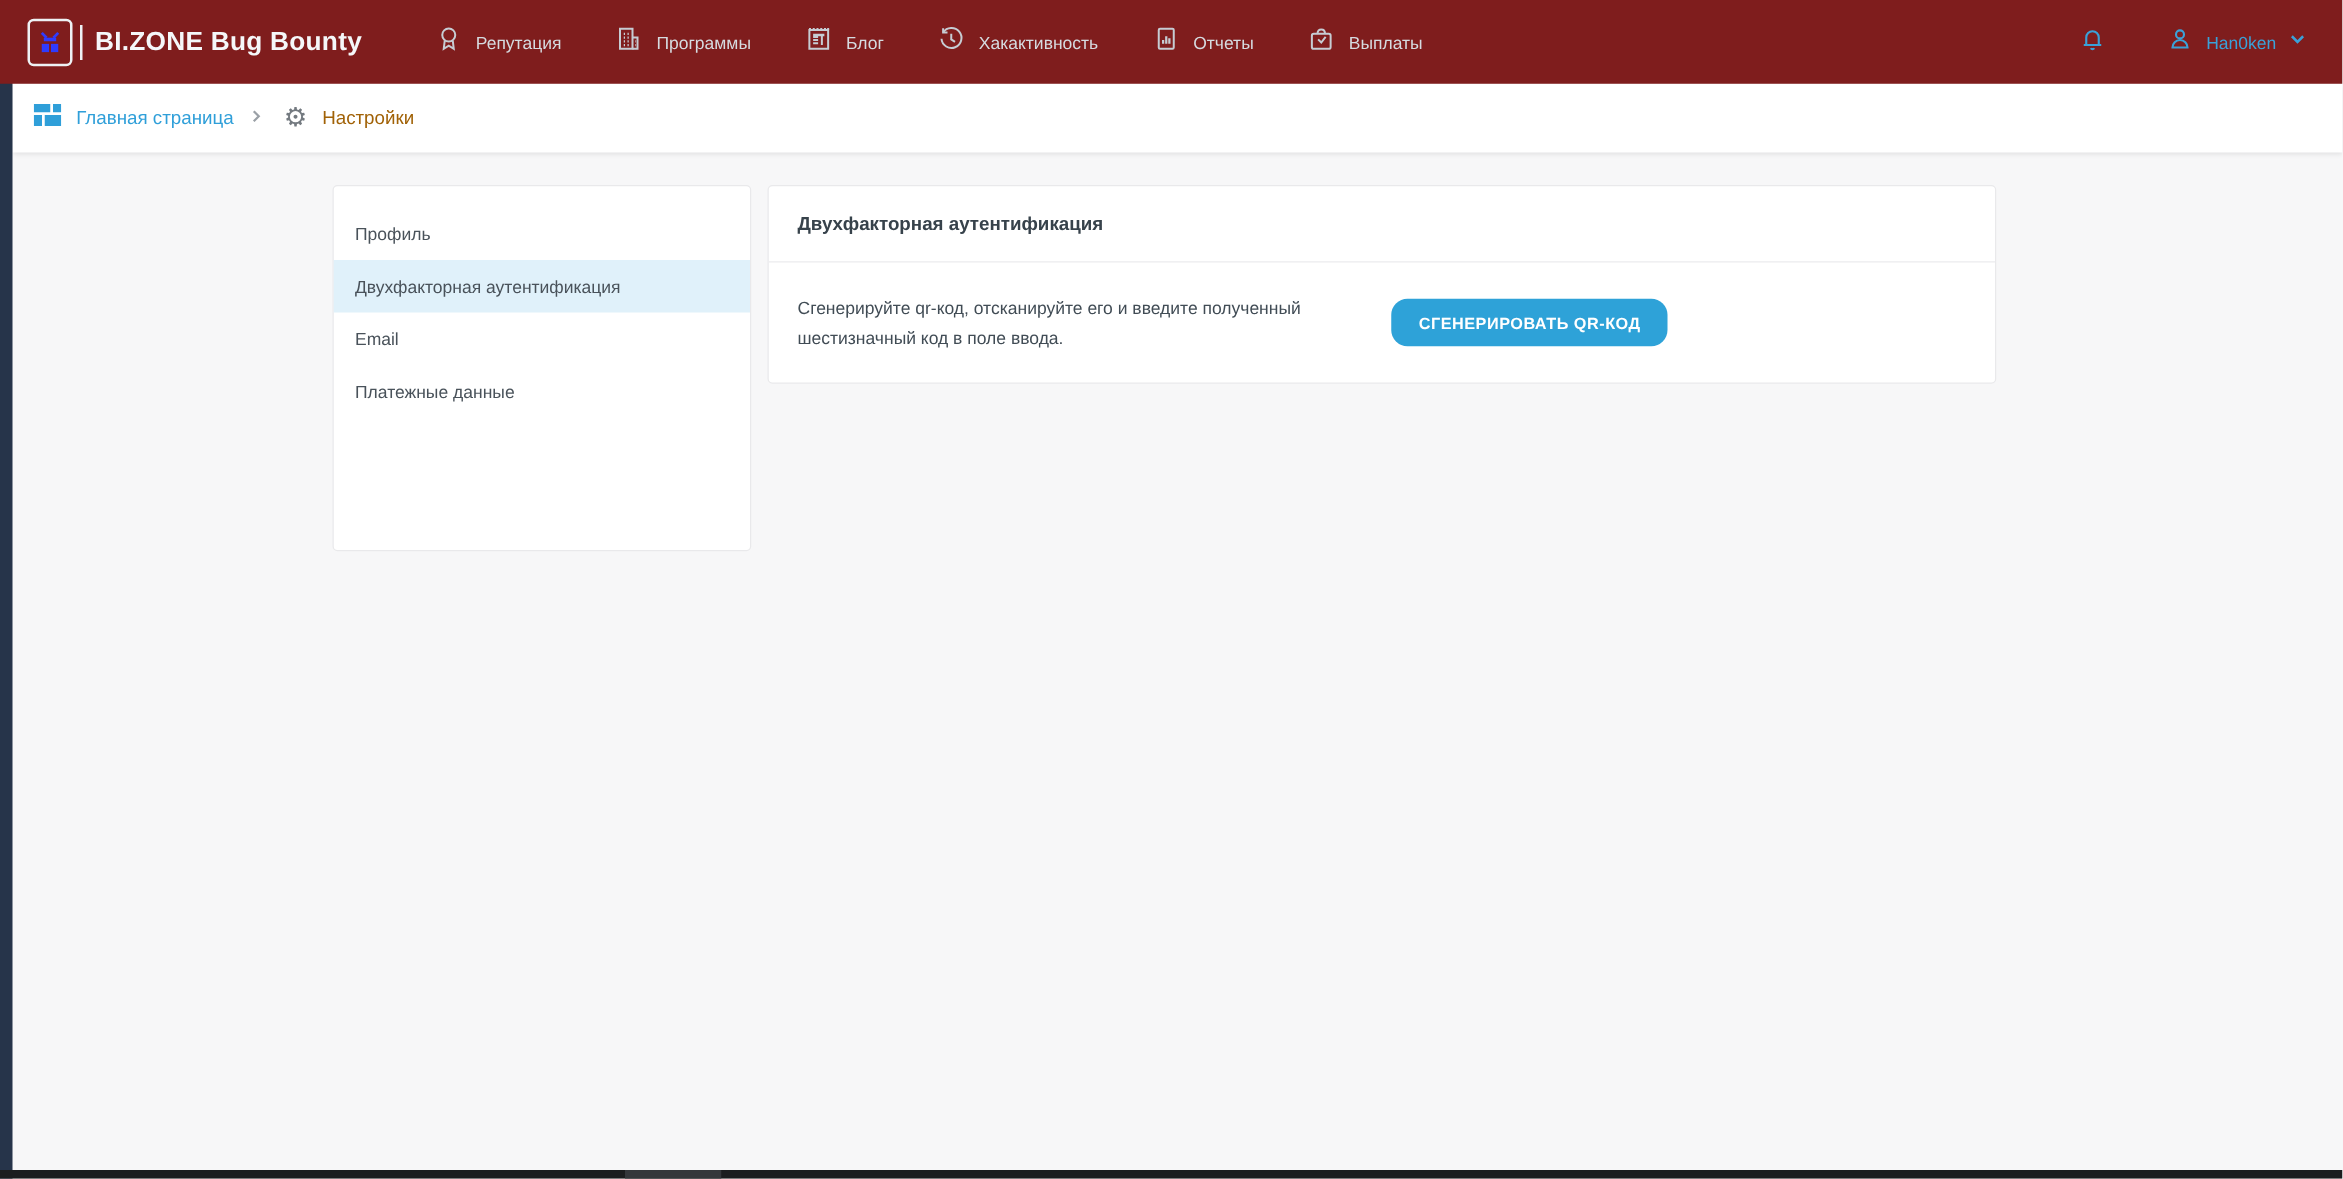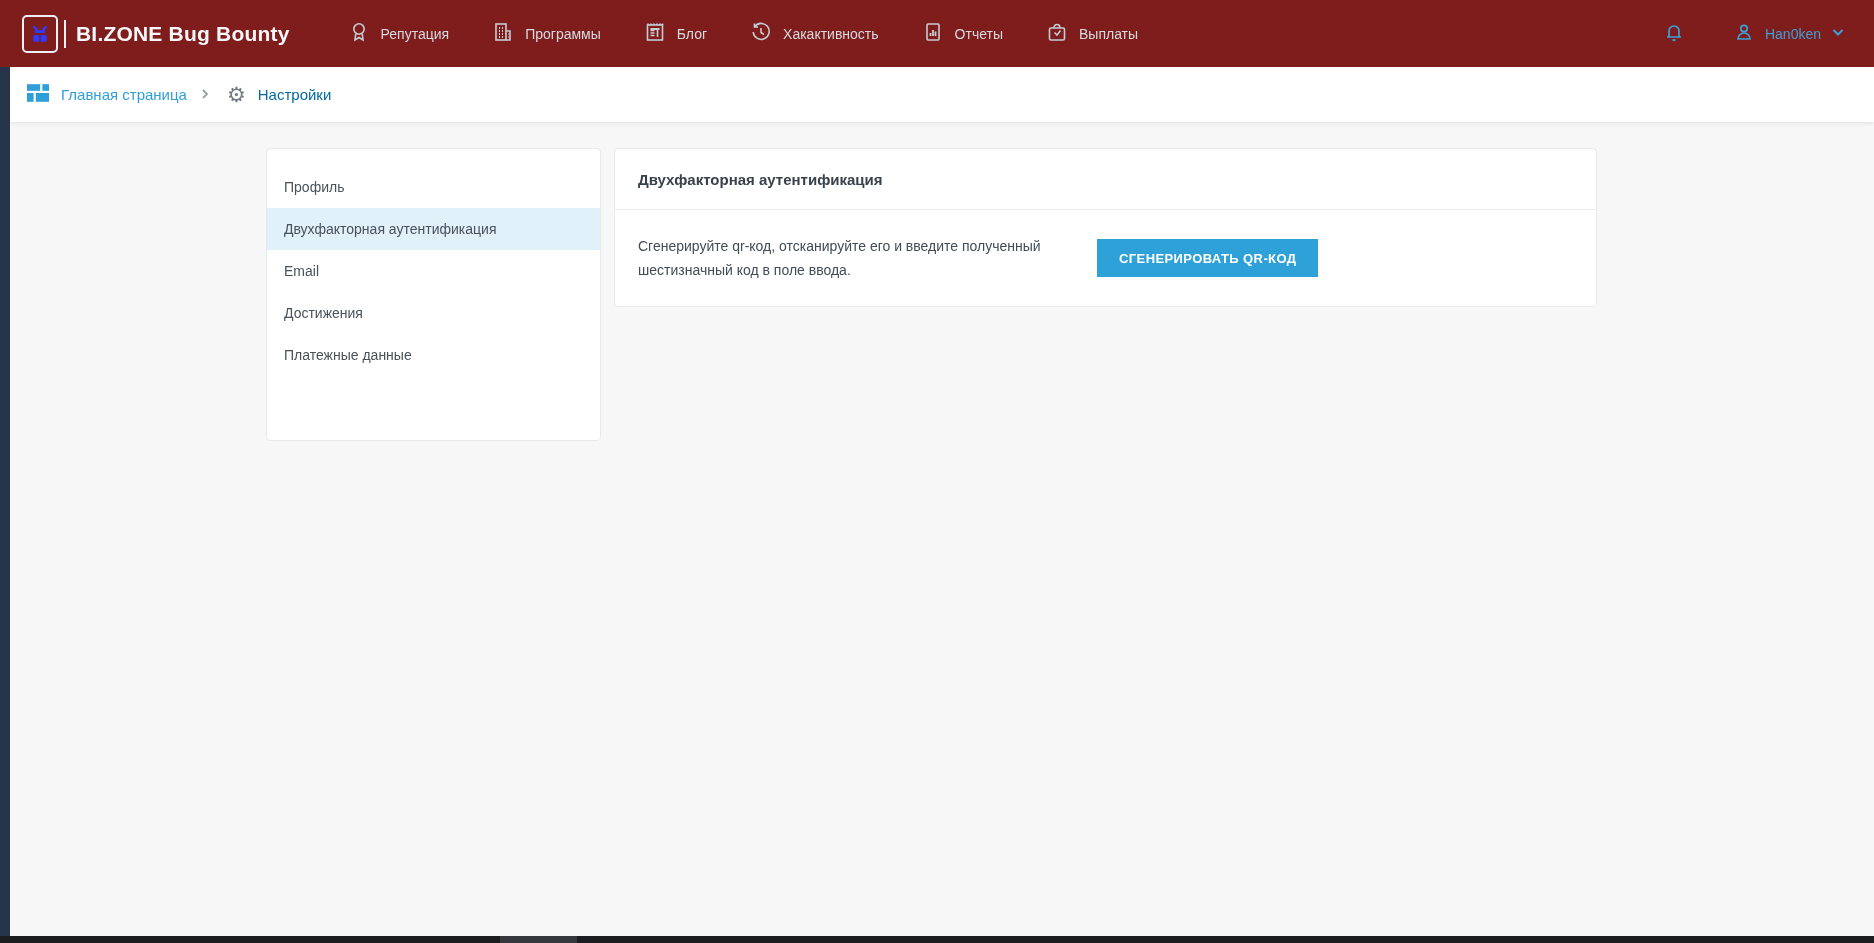--- a/index.html
+++ b/index.html
@@ -23,35 +23,35 @@
 
   .nav-right { margin-left:auto; display:flex; align-items:flex-start; margin-right:28px; gap:46px; }
   .bell-btn { cursor:pointer; display:flex; align-items:center; }
   .user-menu { display:flex; align-items:center; gap:9px; cursor:pointer; }
   .user-name { color:#3aa1d8; font-size:14px; }
 
   
   .breadcrumb-bar { position:absolute; left:10px; top:67px; width:1864px; height:55px; background:#ffffff; display:flex; align-items:center; box-shadow:0 1px 4px rgba(0,0,0,.10); z-index:2; }
   .breadcrumb { display:flex; align-items:center; margin-left:17px; gap:12px; }
   .bc-link { color:#2f9fd9; font-size:15px; cursor:pointer; }
-  .bc-current { color:#0369a1; font-size:15px; }
+  .bc-current { color:#a16207; font-size:15px; }
   .bc-gear { font-size:21px; color:#747a80; line-height:1; cursor:default; margin-left:4px; }
 
   
   .content { position:absolute; left:0; top:122px; width:1874px; height:814px;padding-left:36px; }
   .sidebar-card { position:absolute; left:266px; top:26px; width:335px; height:293px; background:#fff; border:1px solid #e9e9eb; border-radius:4px; padding-top:17px; }
   .side-item { height:42px; display:flex; align-items:center; padding-left:17px; font-size:14px; color:#49525a; cursor:pointer; }
   .side-item.active { background:#e0f1fa; }
 
   .main-card { position:absolute; left:614px; top:26px; width:983px; height:159px; background:#fff; border:1px solid #e9e9eb; border-radius:4px; }
   .card-header { height:61px; display:flex; align-items:center; padding-left:23px; border-bottom:1px solid #ececee; }
   .card-title { font-size:15px; font-weight:bold; color:#37424b; }
   .card-body { display:flex; align-items:center; padding:0 23px; height:96px; }
   .body-text { width:430px; font-size:14px; color:#414c55; line-height:24px; }
-  .qr-button { margin-left:29px; height:38px; padding:0 22px; background:#2ea2d8; border:none; border-radius:0; color:#ffffff; font-family:"Liberation Sans",sans-serif; font-size:13px; font-weight:bold; letter-spacing:.4px; cursor:pointer; white-space:nowrap; }
+  .qr-button { margin-left:45px; height:38px; padding:0 22px; background:#2ea2d8; border:none; border-radius:13px; color:#ffffff; font-family:"Liberation Sans",sans-serif; font-size:13px; font-weight:bold; letter-spacing:.4px; cursor:pointer; white-space:nowrap; }
 
   
   .bottom-bar { position:absolute; left:0; bottom:0; width:1874px; height:7px; background:#1b1d1f; z-index:6; }
   .bottom-thumb { position:absolute; left:500px; top:0; width:77px; height:7px; background:#34373b; }
 </style>
 </head>
 <body>
 
 <div class="left-strip"></div>
 
@@ -177,21 +177,20 @@
     <span class="bc-gear">⚙</span>
     <span class="bc-current">Настройки</span>
   </div>
 </div>
 
 <main class="content">
   <aside class="sidebar-card">
     <div class="side-item">Профиль</div>
     <div class="side-item active">Двухфакторная аутентификация</div>
     <div class="side-item">Email</div>
-    <div class="side-item">Достижения</div>
     <div class="side-item">Платежные данные</div>
   </aside>
 
   <section class="main-card">
     <div class="card-header">
       <span class="card-title">Двухфакторная аутентификация</span>
     </div>
     <div class="card-body">
       <p class="body-text">Сгенерируйте qr-код, отсканируйте его и введите полученный шестизначный код в поле ввода.</p>
       <button class="qr-button">СГЕНЕРИРОВАТЬ QR-КОД</button>

